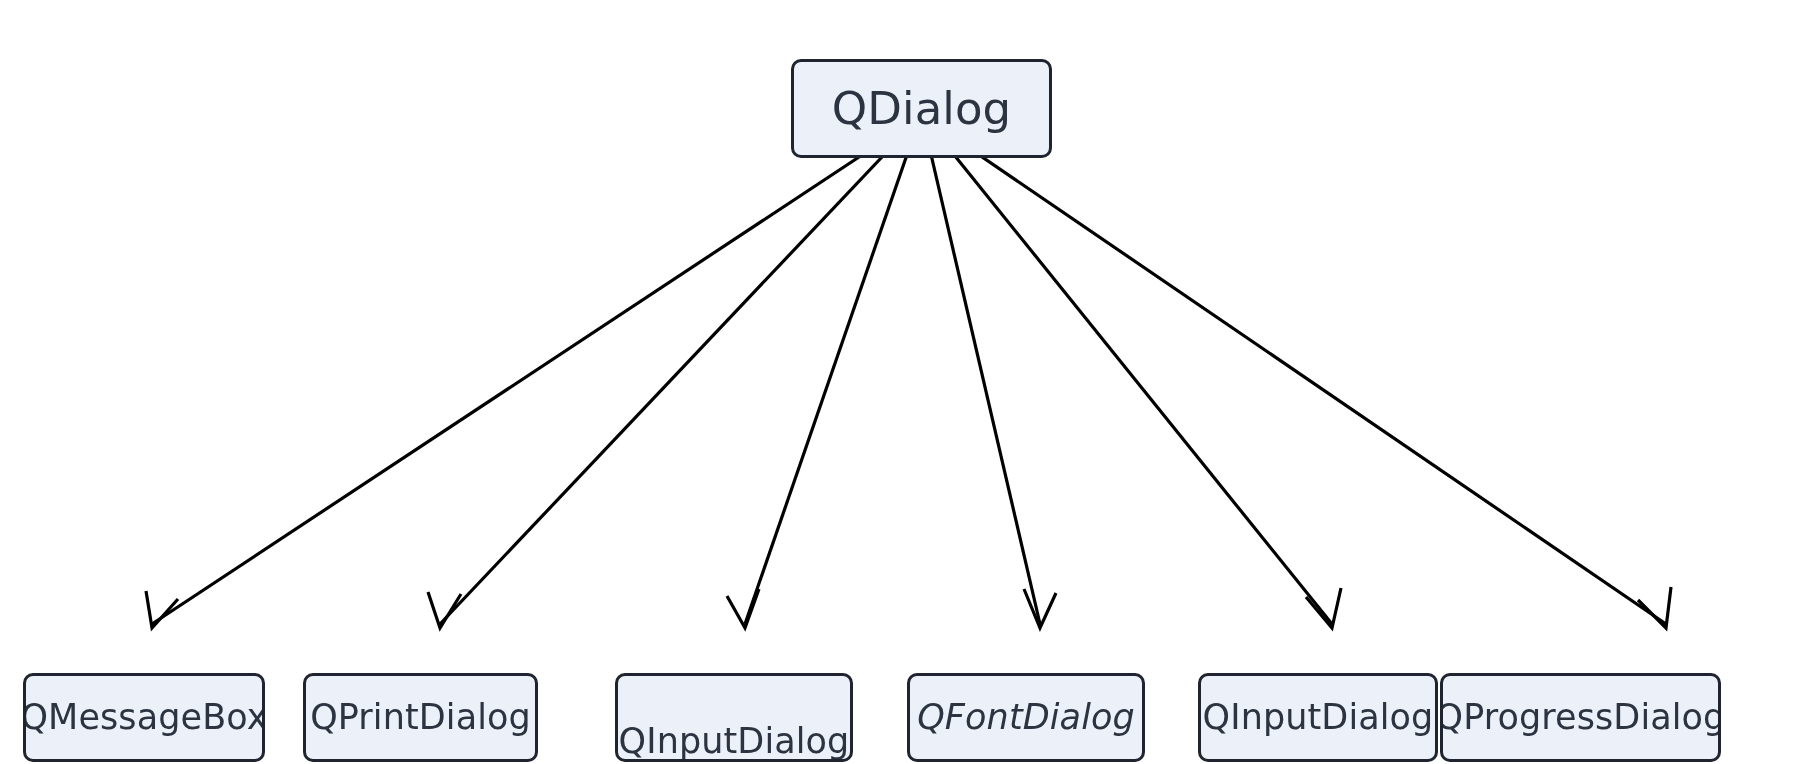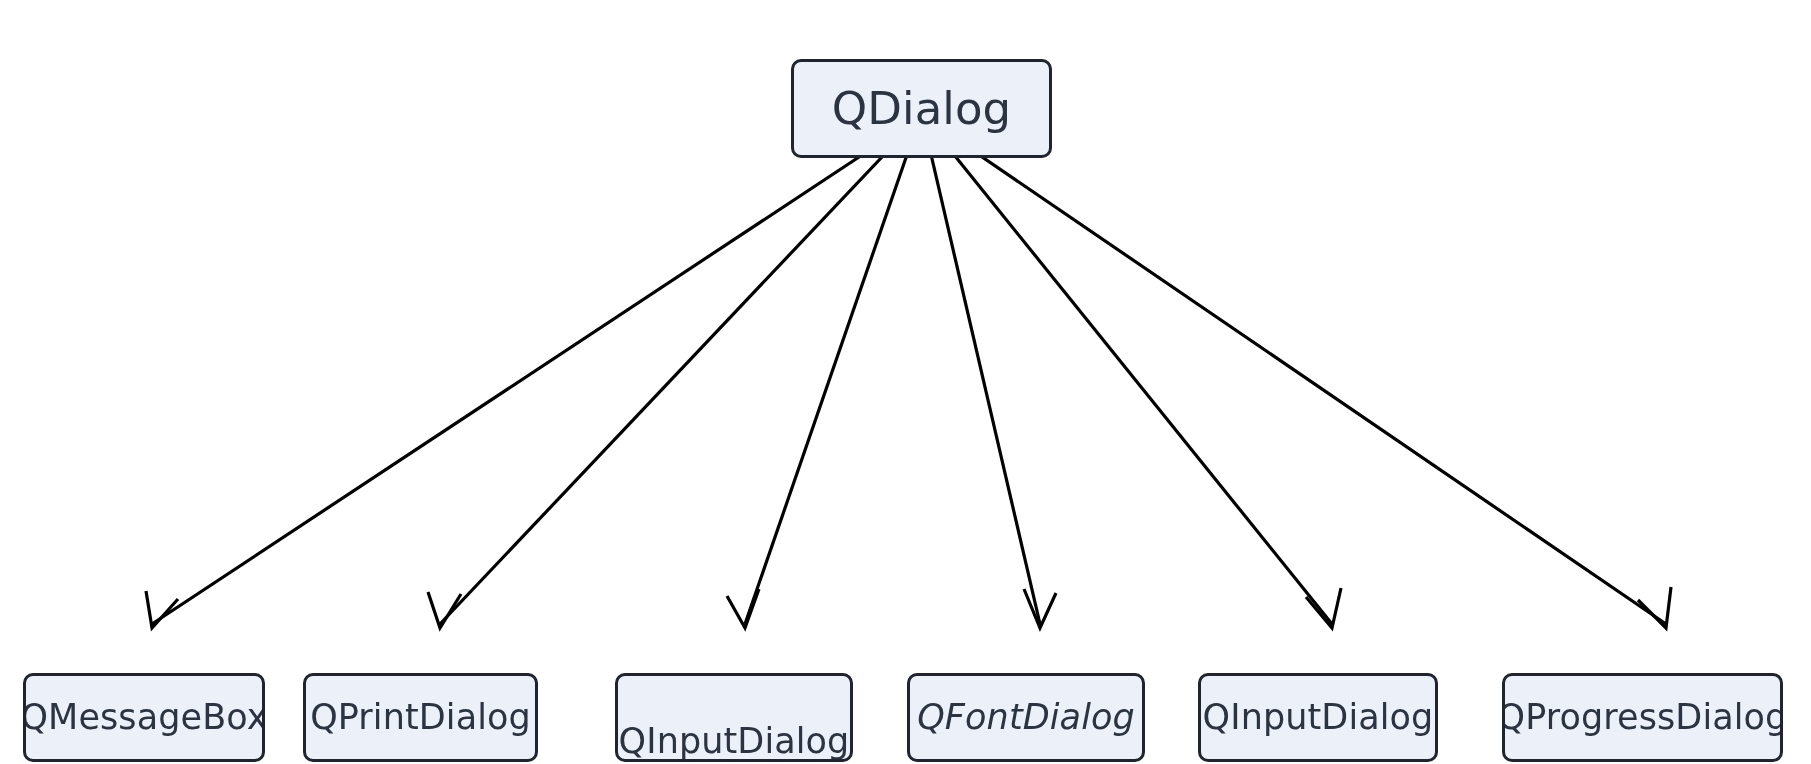--- a/index.html
+++ b/index.html
@@ -55,21 +55,21 @@
   .node-child {
     top: 633px;
     height: 89px;
     font-size: 35px;
   }
   .child-0 { left: 23px;   width: 242px; }
   .child-1 { left: 303px;  width: 235px; }
   .child-2 { left: 615px;  width: 238px; align-items: flex-end; }
   .child-3 { left: 907px;  width: 238px; font-style: italic; }
   .child-4 { left: 1198px; width: 240px; }
-  .child-5 { left: 1502px; width: 281px; }
+  .child-5 { left: 1440px; width: 281px; }
 </style>
 </head>
 <body>
 
 <div id="diagram-root">
 
   <svg id="edge-layer" viewBox="0 0 1811 764" width="1811" height="764" xmlns="http://www.w3.org/2000/svg">
     <g fill="none" stroke="#000000" stroke-width="3.2" stroke-linecap="butt" stroke-linejoin="miter">
 
       <path d="M 915 120 L 152 624"></path>

